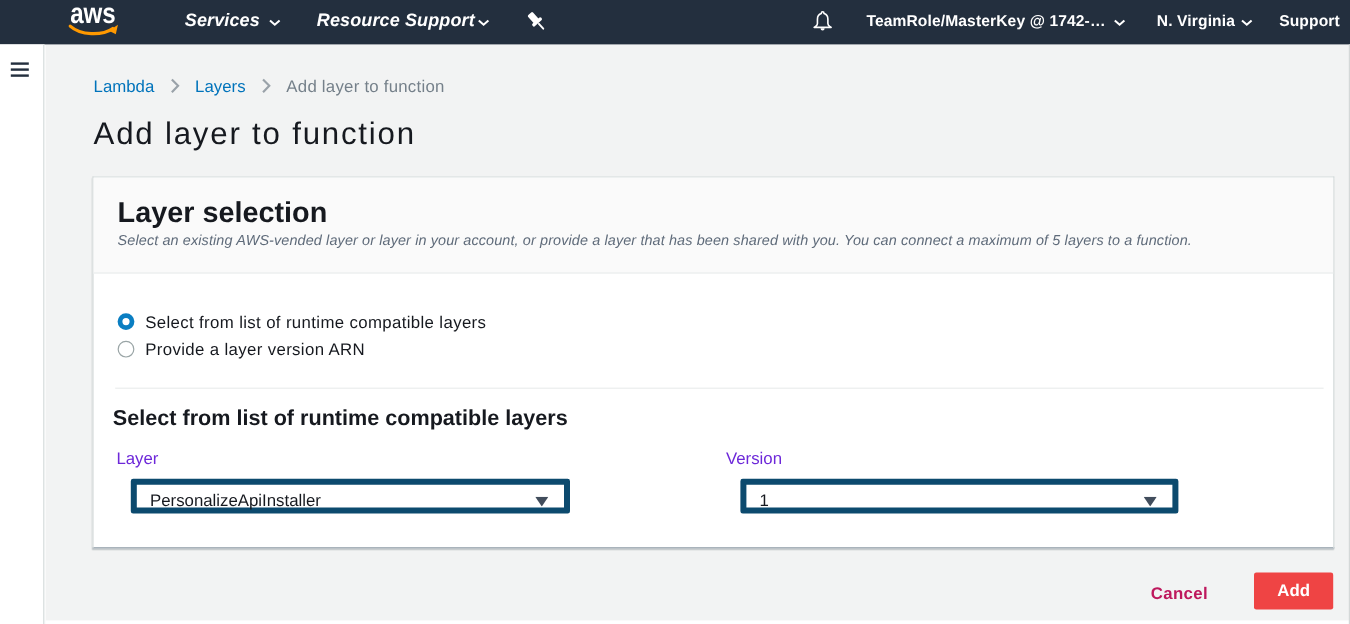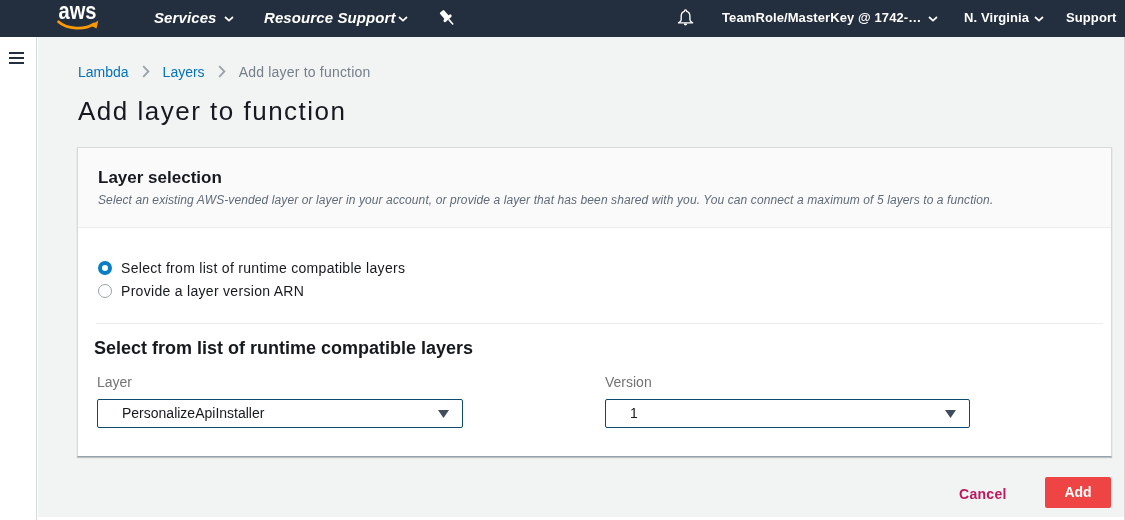--- a/index.html
+++ b/index.html
@@ -23,34 +23,34 @@
 
   .crumb { position:absolute; left:78px; top:64px; font-size:14px; display:flex; align-items:center; height:15px; }
   .crumb a { color:#0073bb; text-decoration:none; }
   .crumb .sep { margin:0 13px; display:flex; align-items:center; }
   .crumb .cur { color:#75808a; letter-spacing:.2px; }
 
   h1 { position:absolute; left:78px; top:96px; font-size:26px; font-weight:400; letter-spacing:1.5px; color:#16191f; line-height:30px; }
 
   .card { position:absolute; left:77px; top:147px; width:1035px; height:310px; background:#fff; border:1px solid #d5dbdb; border-bottom:1px solid #95a1ab; box-shadow:0 1px 1px rgba(0,28,36,.22); }
   .card-head { position:absolute; left:0; top:0; width:100%; height:80px; background:#fafafa; border-bottom:1px solid #eaeded; }
-  .card-head h2 { position:absolute; left:20px; top:20px; font-size:17px; font-weight:bold; color:#16191f; line-height:20px;text-align:center; }
+  .card-head h2 { position:absolute; left:20px; top:20px; font-size:24px; font-weight:bold; color:#16191f; line-height:20px;text-align:center; }
   .card-head p { position:absolute; left:20px; top:44px; font-size:12px; letter-spacing:.1px; color:#5f6b7a; line-height:16px;font-style:italic; }
 
   .radio-row { position:absolute; left:20px; display:flex; align-items:center; }
   .radio-on { width:14px; height:14px; border-radius:50%; border:4px solid #0a7ec2; background:#fff; }
   .radio-off { width:14px; height:14px; border-radius:50%; border:1.5px solid #9aa5a6; background:#fff; }
   .radio-row label { margin-left:9px; font-size:14px; letter-spacing:.3px; color:#16191f; }
 
   .hr2 { position:absolute; left:18px; top:175px; width:1007px; height:1px; background:#eaeded; }
 
   h3 { position:absolute; left:16px; top:190px; font-size:18px; font-weight:bold; color:#16191f; line-height:21px; }
 
-  .flabel { position:absolute; font-size:14px; color:#737373; }
-  .selbox { position:absolute; top:251px; height:29px; background:#fff; border:1px solid #0c4a6e; border-radius:2px; font-size:14px; color:#16191f; line-height:27px; padding-left:24px; }
+  .flabel { position:absolute; font-size:14px; color:#6d28d9; }
+  .selbox { position:absolute; top:251px; height:29px; background:#fff; border:5px solid #0c4a6e; border-radius:2px; font-size:14px; color:#16191f; line-height:27px; padding-left:11px;margin-left:12px; }
   .selbox svg { position:absolute; right:13px; top:10px; }
 
   .cancel { position:absolute; left:959px; top:486px; font-size:14px; font-weight:bold; letter-spacing:.3px; color:#be185d; }
   .addbtn { position:absolute; left:1045px; top:477px; width:66px; height:31px; background:#ef4444; border-radius:2px; color:#fff; font-size:14px; font-weight:bold; text-align:center; line-height:31px; }
 
   .white-strip { position:absolute; left:38px; top:517px; width:1087px; height:3px; background:#fff; }
 </style>
 </head>
 <body>
 

